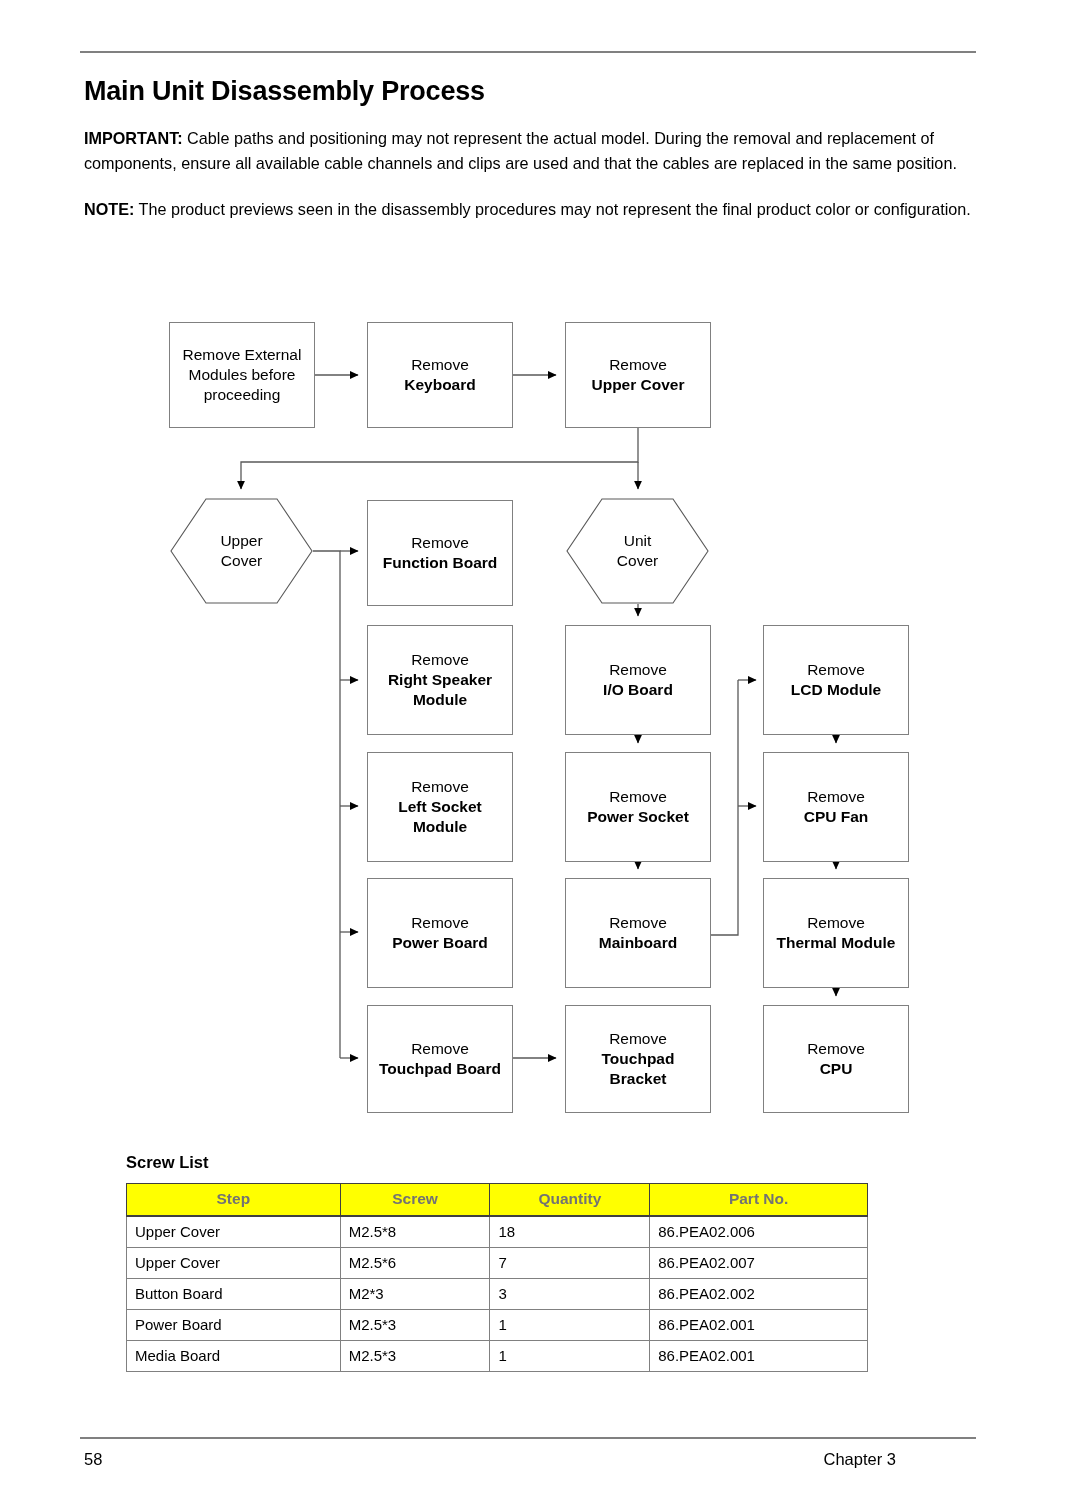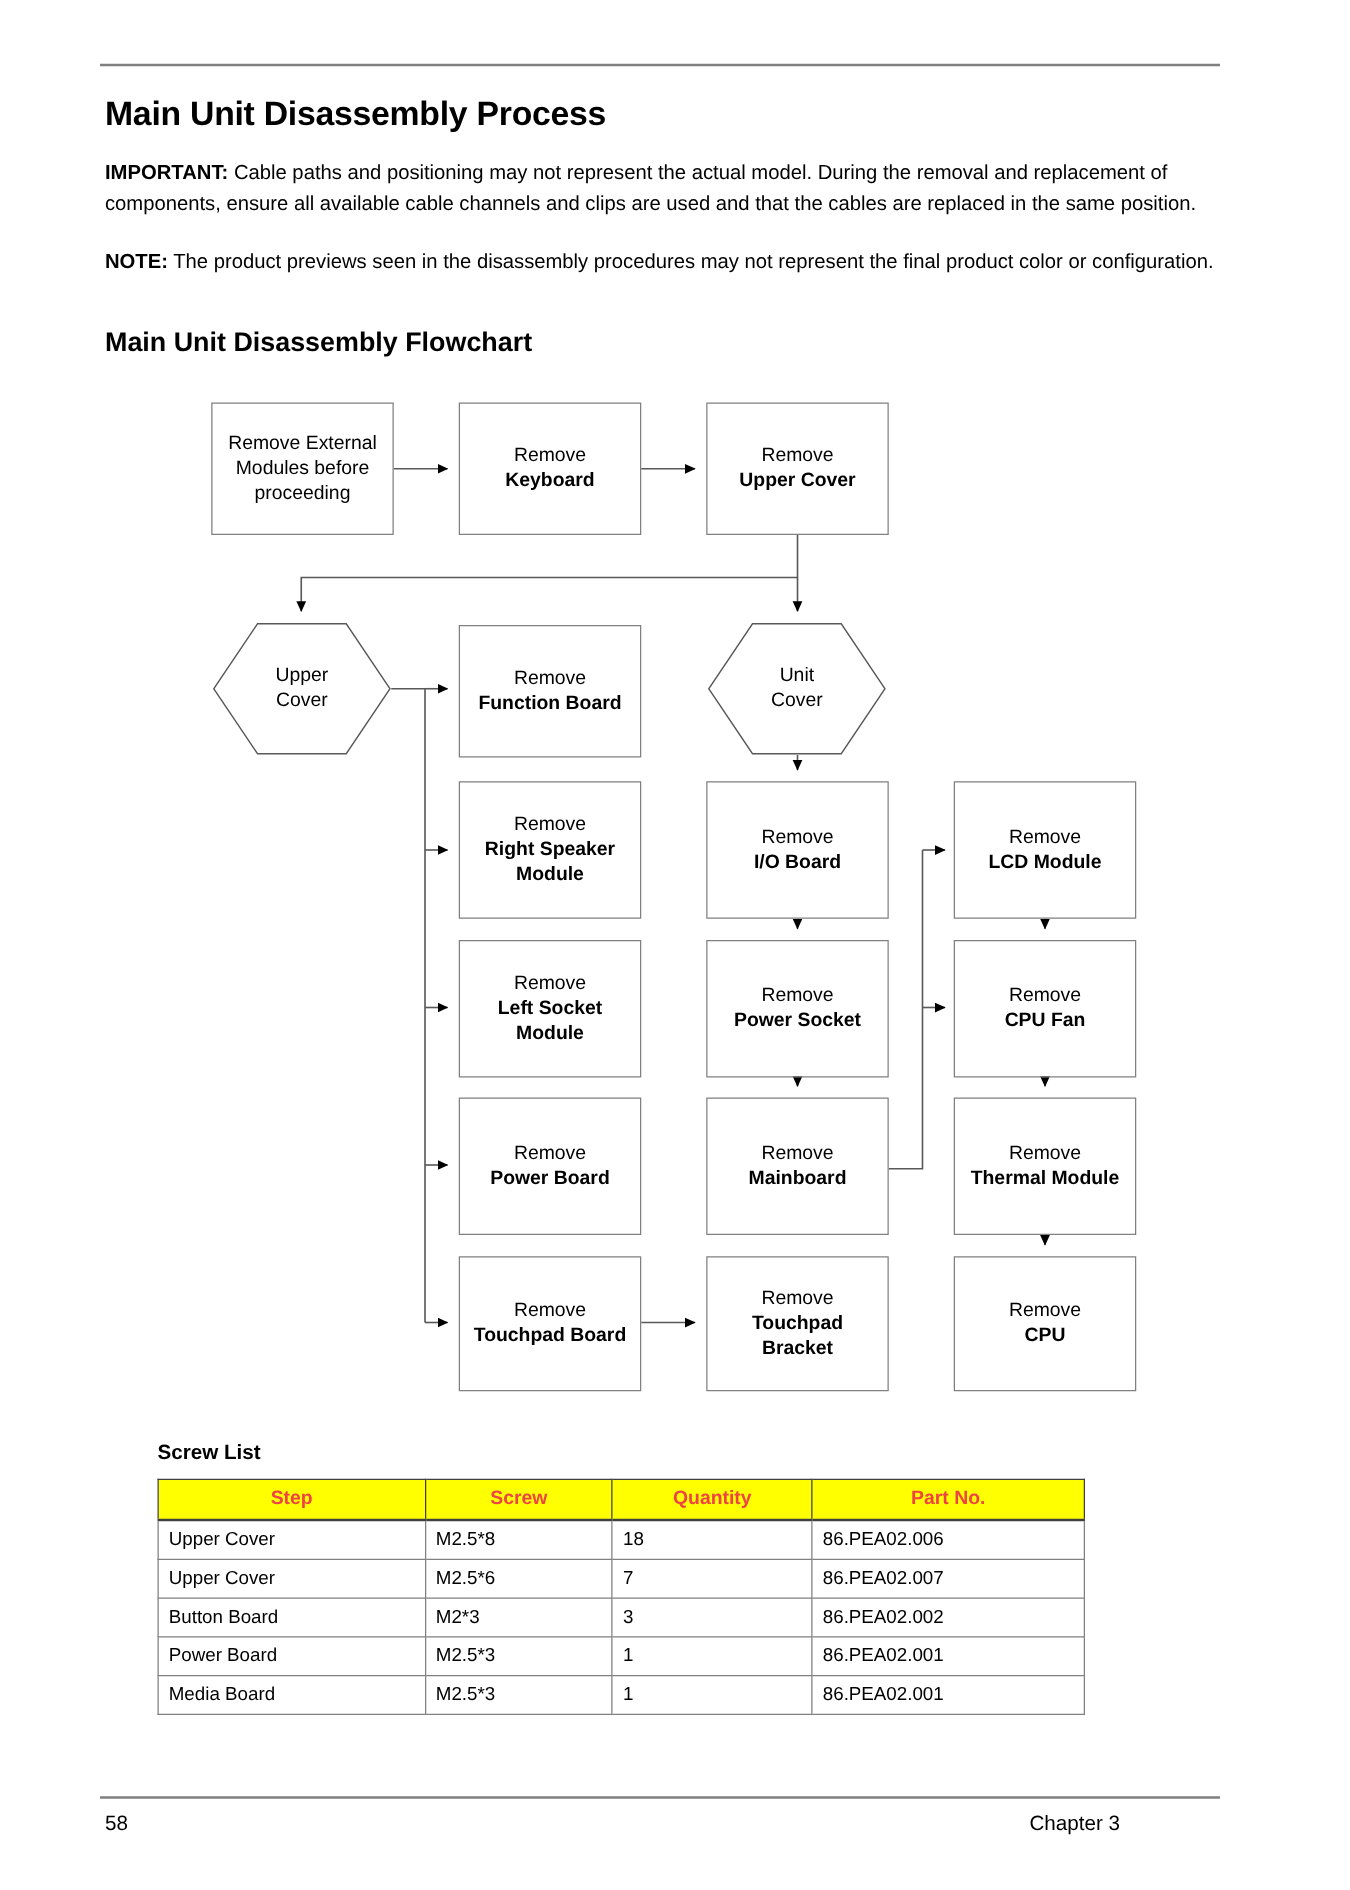--- a/index.html
+++ b/index.html
@@ -118,21 +118,21 @@
   #screw-table {
     position: absolute;
     left: 126px;
     top: 1183px;
     width: 742px;
     border-collapse: collapse;
     font-size: 15px;
   }
   #screw-table th {
     background: #FFFF00;
-    color: #ef4444;
+    color: #737373;
     font-weight: bold;
     text-align: center;
     font-size: 15.5px;
     padding: 6px 0 7px 0;
     border: 1px solid #404040;
     border-bottom: 2px solid #404040;
   }
   #screw-table td {
     border: 1px solid #808080;
     padding: 6px 0 7px 8px;
@@ -165,21 +165,20 @@
 <div id="page">
 
   <div class="rule" id="top-rule"></div>
 
   <div id="page-title">Main Unit Disassembly Process</div>
 
   <div class="para" id="para-important"><b>IMPORTANT:</b><span> Cable paths and positioning may not represent the actual model. During the removal and replacement of components, ensure all available cable channels and clips are used and that the cables are replaced in the same position.</span></div>
 
   <div class="para" id="para-note"><b>NOTE:</b><span> The product previews seen in the disassembly procedures may not represent the final product color or configuration.</span></div>
 
-  <div id="section-title">Main Unit Disassembly Flowchart</div>
 
   <svg id="flow" viewBox="0 0 1080 1512">
     <defs>
       <marker id="arrow" markerWidth="9" markerHeight="9" refX="8" refY="4.5" orient="auto" markerUnits="userSpaceOnUse">
         <path d="M0,0.6 L8.6,4.5 L0,8.4 z" fill="#000000"></path>
       </marker>
     </defs>
     <g stroke="#595959" stroke-width="1.3" fill="none">
 
       <path d="M315,375 L358,375" marker-end="url(#arrow)"></path>

